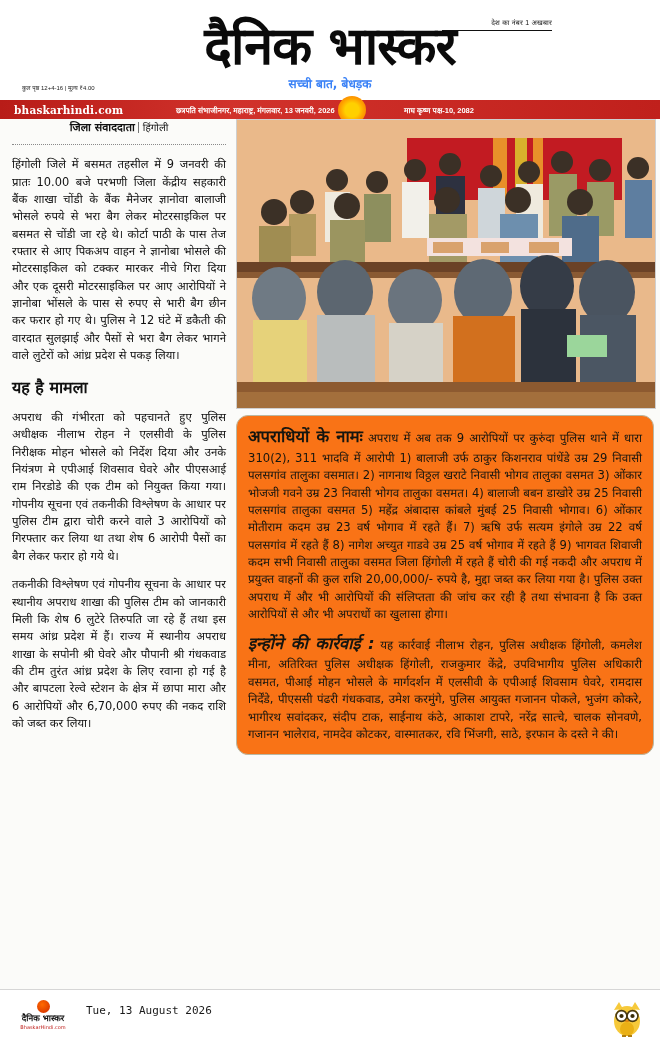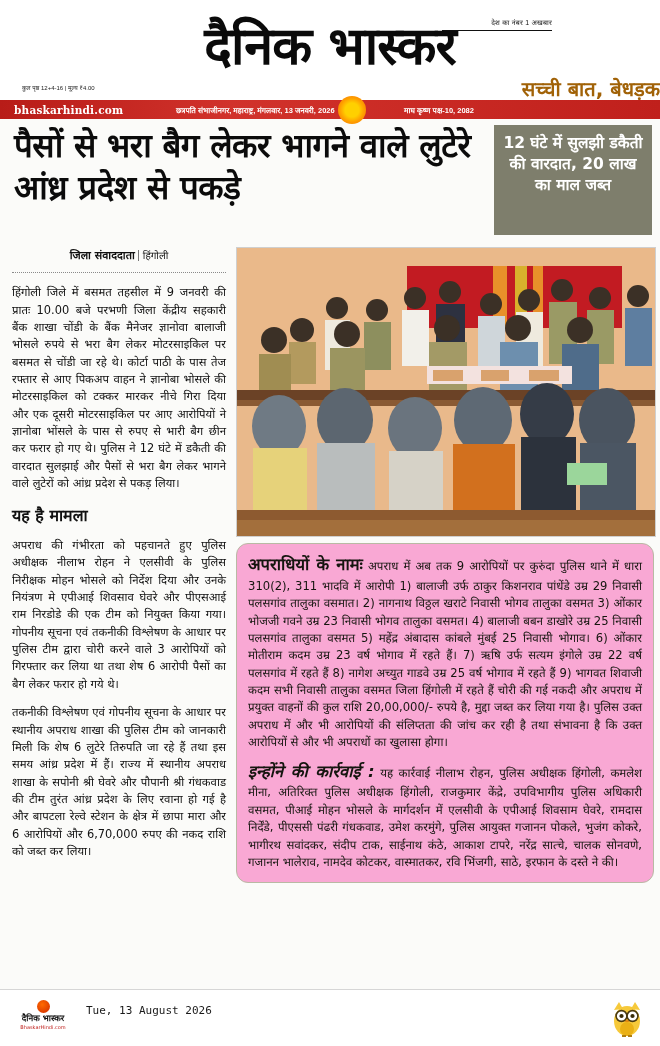--- a/index.html
+++ b/index.html
@@ -17,23 +17,23 @@
     letter-spacing:.2px;white-space:nowrap;
   }
   .tagline-rule{position:absolute;right:108px;top:30px;width:110px;height:1px;background:#111;}
   .mast-title{
     position:absolute;left:0;right:0;top:20px;text-align:center;
     font-family:"DejaVu Sans", sans-serif;
     font-size:52px;font-weight:bold;color:#0a0a0a;line-height:1;
     letter-spacing:-1px;
   }
   .mast-sub{
-    position:absolute;left:0;right:0;top:75px;text-align:right;
-    font-family:"DejaVu Sans", sans-serif;
-    font-size:20px;font-weight:bold;color:#a16207;
+    position:absolute;left:0;right:0;top:75px;text-align:center;
+    font-family:"DejaVu Sans", sans-serif;
+    font-size:12px;font-weight:bold;color:#3b82f6;
   }
   .price-line{
     position:absolute;left:22px;top:84px;font-size:6px;color:#222;white-space:nowrap;
   }
 
   
   .redbar{
     position:relative;height:19px;background:#c0201c;color:#fff;
     display:flex;align-items:center;
     background:linear-gradient(90deg,#b81c18 0%,#d1322b 35%,#c0201c 100%);
@@ -119,21 +119,21 @@
   
   .photo{
     position:absolute;left:236px;top:0;width:418px;height:288px;
     border:1px solid #cfcfcf;overflow:hidden;background:#e8b98a;
   }
   .photo svg{display:block;}
 
   
   .infobox{
     position:absolute;left:236px;top:296px;width:418px;
-    background:#f9a8d4;border:1px solid #b9b9a4;border-radius:12px;
+    background:#f97316;border:1px solid #b9b9a4;border-radius:12px;
     box-sizing:border-box;padding:9px 11px 11px 11px;
   }
   .infobox .para{
     font-family:"DejaVu Sans", sans-serif;
     font-size:11.6px;line-height:1.5;color:#15150f;text-align:justify;
   }
   .infobox .lead{
     font-weight:bold;font-size:16.5px;
   }
   .infobox .lead2{
@@ -176,24 +176,20 @@
     <div class="price-line">कुल पृष्ठ 12+4-16 | मूल्य ₹4.00</div>
   </div>
 
   <div class="redbar">
     <span class="site">bhaskarhindi.com</span>
     <span class="place">छत्रपति संभाजीनगर, महाराष्ट्र, मंगलवार, 13 जनवरी, 2026</span>
     <span class="sun"></span>
     <span class="hindu-date">माघ कृष्ण पक्ष-10, 2082</span>
   </div>
 
-  <div class="headline-wrap">
-    <div class="headline">पैसों से भरा बैग लेकर भागने वाले लुटेरे आंध्र प्रदेश से पकड़े</div>
-    <div class="kicker-box">12 घंटे में सुलझी डकैती की वारदात, 20 लाख का माल जब्त</div>
-  </div>
 
   <div class="content">
 
     <div class="col-left">
       <div class="byline">
         <span>जिला संवाददाता</span><span class="loc">हिंगोली</span>
       </div>
       <div class="dotrule"></div>
       <p class="body-text">हिंगोली जिले में बसमत तहसील में 9 जनवरी की प्रातः 10.00 बजे परभणी जिला केंद्रीय सहकारी बैंक शाखा चोंडी के बैंक मैनेजर ज्ञानोवा बालाजी भोसले रुपये से भरा बैग लेकर मोटरसाइकिल पर बसमत से चोंडी जा रहे थे। कोर्टा पाठी के पास तेज रफ्तार से आए पिकअप वाहन ने ज्ञानोबा भोसले की मोटरसाइकिल को टक्कर मारकर नीचे गिरा दिया और एक दूसरी मोटरसाइकिल पर आए आरोपियों ने ज्ञानोबा भोंसले के पास से रुपए से भारी बैग छीन कर फरार हो गए थे। पुलिस ने 12 घंटे में डकैती की वारदात सुलझाई और पैसों से भरा बैग लेकर भागने वाले लुटेरों को आंध्र प्रदेश से पकड़ लिया।</p>
       <div class="section-head">यह है मामला</div>

